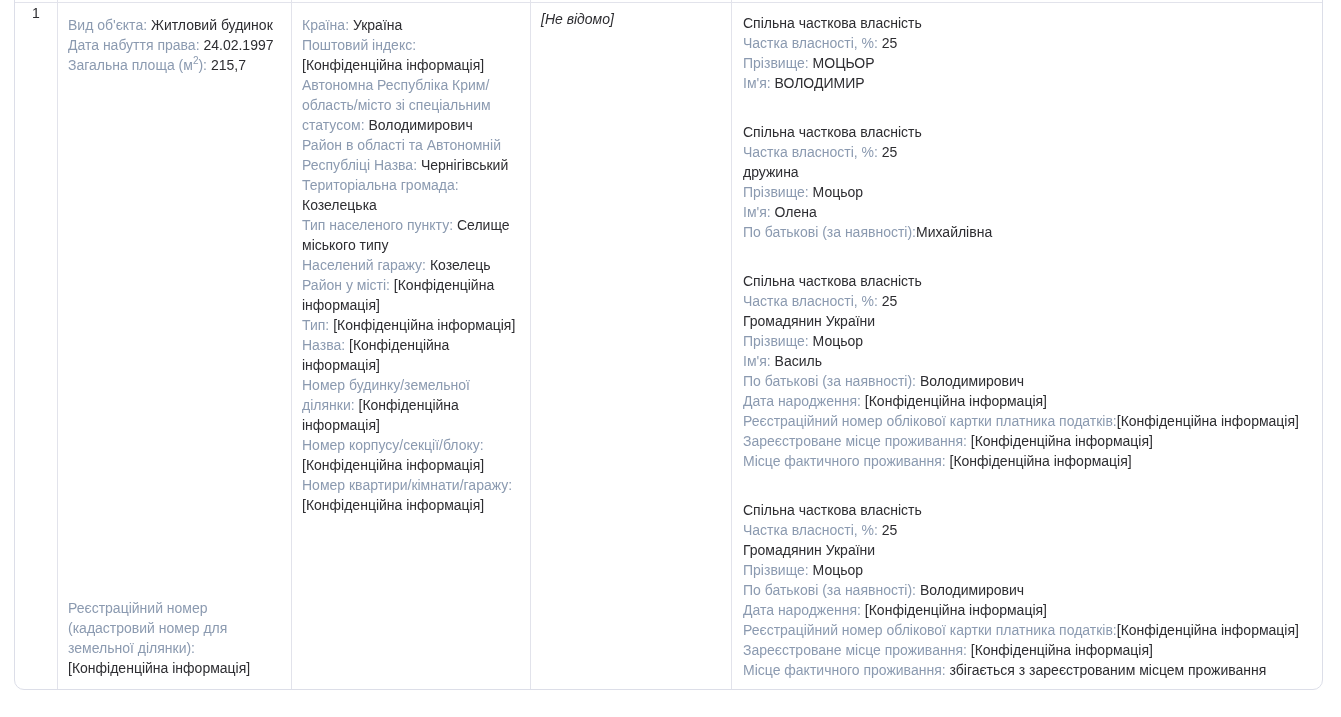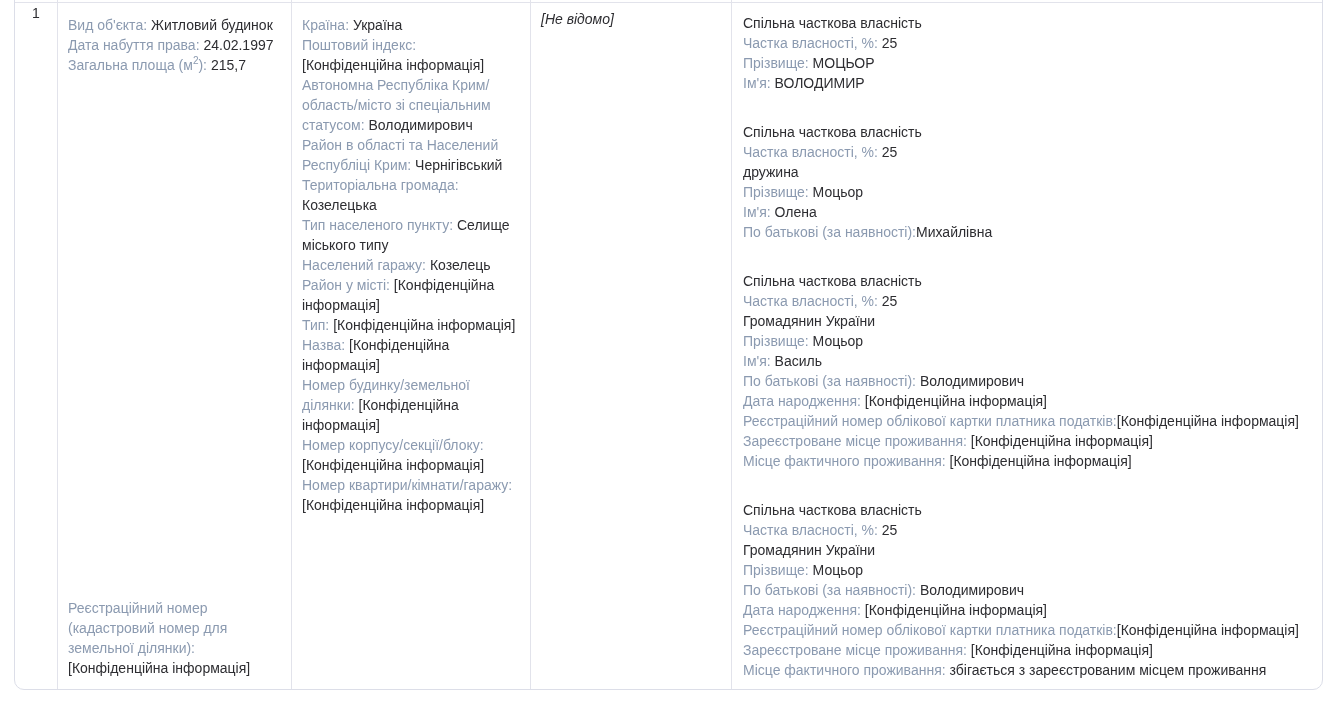--- a/index.html
+++ b/index.html
@@ -74,21 +74,21 @@
       <div class="group">
           <div class="line"><span class="lbl">Реєстраційний номер (кадастровий номер для земельної ділянки):</span> <span class="val">[Конфіденційна інформація]</span></div>
         </div>
     </div>
 
     <div class="cell col-loc">
       <div class="group">
           <div class="line"><span class="lbl">Країна:</span> <span class="val">Україна</span></div>
           <div class="line"><span class="lbl">Поштовий індекс:</span> <span class="val">[Конфіденційна інформація]</span></div>
           <div class="line"><span class="lbl">Автономна Республіка Крим/область/місто зі спеціальним статусом:</span> <span class="val">Володимирович</span></div>
-          <div class="line"><span class="lbl">Район в області та Населений Республіці Крим:</span> <span class="val">Чернігівський</span></div>
+          <div class="line"><span class="lbl">Район в області та Автономній Республіці Назва:</span> <span class="val">Чернігівський</span></div>
           <div class="line"><span class="lbl">Територіальна громада:</span> <span class="val">Козелецька</span></div>
           <div class="line"><span class="lbl">Тип населеного пункту:</span> <span class="val">Селище міського типу</span></div>
           <div class="line"><span class="lbl">Населений гаражу:</span> <span class="val">Козелець</span></div>
           <div class="line"><span class="lbl">Район у місті:</span> <span class="val">[Конфіденційна інформація]</span></div>
           <div class="line"><span class="lbl">Тип:</span> <span class="val">[Конфіденційна інформація]</span></div>
           <div class="line"><span class="lbl">Назва:</span> <span class="val">[Конфіденційна інформація]</span></div>
           <div class="line"><span class="lbl">Номер будинку/земельної ділянки:</span> <span class="val">[Конфіденційна інформація]</span></div>
           <div class="line"><span class="lbl">Номер корпусу/секції/блоку:</span> <span class="val">[Конфіденційна інформація]</span></div>
           <div class="line"><span class="lbl">Номер квартири/кімнати/гаражу:</span> <span class="val">[Конфіденційна інформація]</span></div>
         </div>

